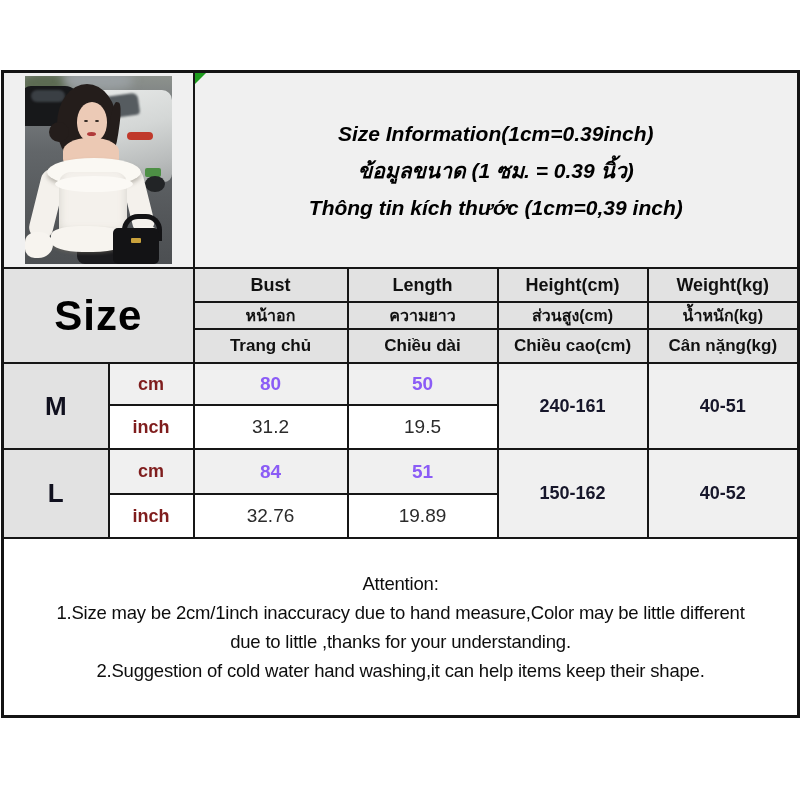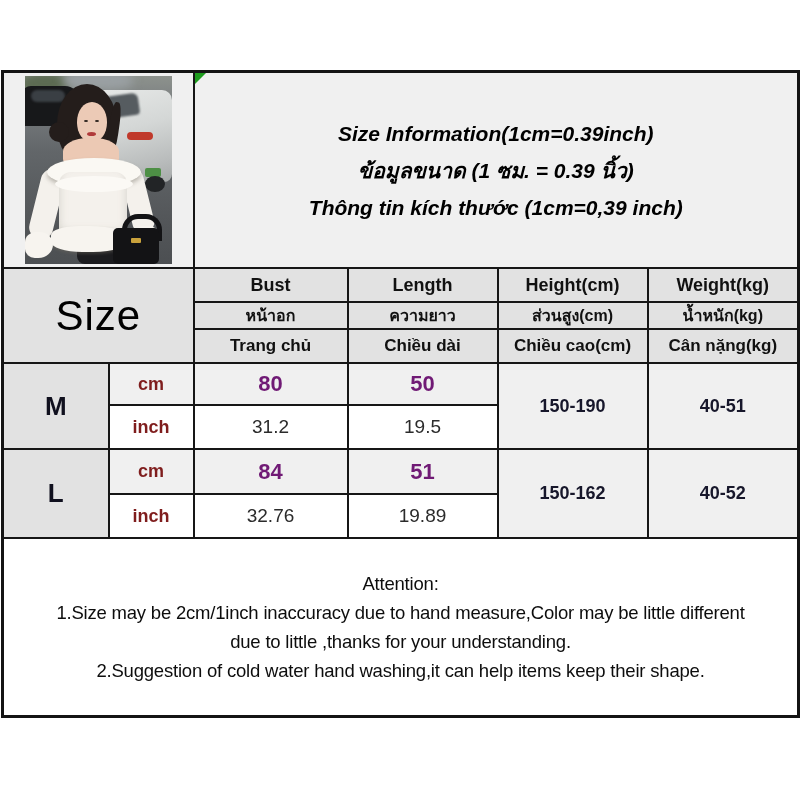--- a/index.html
+++ b/index.html
@@ -18,27 +18,27 @@
   }
   .bg-hdr{background:#e2e2e2;}
   .bg-lt{background:#f0f0f0;}
   .bg-wh{background:#ffffff;}
   .title-cell{position:relative;}
   .title-line{font-weight:bold;font-size:21px;line-height:37px;color:#000;font-style:italic;}
   .corner-flag{
     position:absolute;left:0;top:-1px;width:0;height:0;
     border-top:12px solid #1d9b1d;border-right:12px solid transparent;
   }
-  .big-size{font-weight:normal;font-size:42px;color:#000;letter-spacing:1px;}
+  .big-size{font-weight:bold;font-size:42px;color:#000;letter-spacing:1px;}
   .hdr-en{font-weight:bold;font-size:18px;margin-left:20px;}
   .hdr-th{font-weight:bold;font-size:16px;}
   .hdr-vi{font-weight:bold;font-size:17px;}
   .sz-label{font-weight:bold;font-size:26px;color:#10101e;}
   .unit{font-weight:bold;font-size:18px;color:#7f1d1d;}
-  .val-cm{font-weight:bold;font-size:22px;color:#701a75;}
+  .val-cm{font-weight:bold;font-size:19px;color:#8b5cf6;}
   .val-in{font-weight:normal;font-size:19px;color:#2b2b2b;}
   .val-rg{font-weight:bold;font-size:18px;color:#17172b;}
   .notes-cell{text-align:left;vertical-align:top;}
   .notes-wrap{padding:4px 12px;}
   .note-line{font-size:18.5px;line-height:29px;letter-spacing:-0.2px;white-space:nowrap;color:#0d0d0d;}
   
   .photo-box{
     position:relative;width:147px;height:188px;margin:3px auto;
     overflow:hidden;background:#6c7072;
   }
@@ -162,21 +162,21 @@
       <td class="bg-hdr hdr-vi">Cân nặng(kg)</td>
     </tr>
 
     <tr style="height:42px">
       <td rowspan="2" class="bg-hdr">
         <span class="sz-label">M</span>
       </td>
       <td class="bg-lt unit">cm</td>
       <td class="bg-lt val-cm">80</td>
       <td class="bg-lt val-cm">50</td>
-      <td rowspan="2" class="bg-lt val-rg">150-190</td>
+      <td rowspan="2" class="bg-lt val-rg">240-161</td>
       <td rowspan="2" class="bg-lt val-rg">40-51</td>
     </tr>
     <tr style="height:44px">
       <td class="bg-wh unit">inch</td>
       <td class="bg-wh val-in">31.2</td>
       <td class="bg-wh val-in">19.5</td>
     </tr>
 
     <tr style="height:45px">
       <td rowspan="2" class="bg-hdr">

